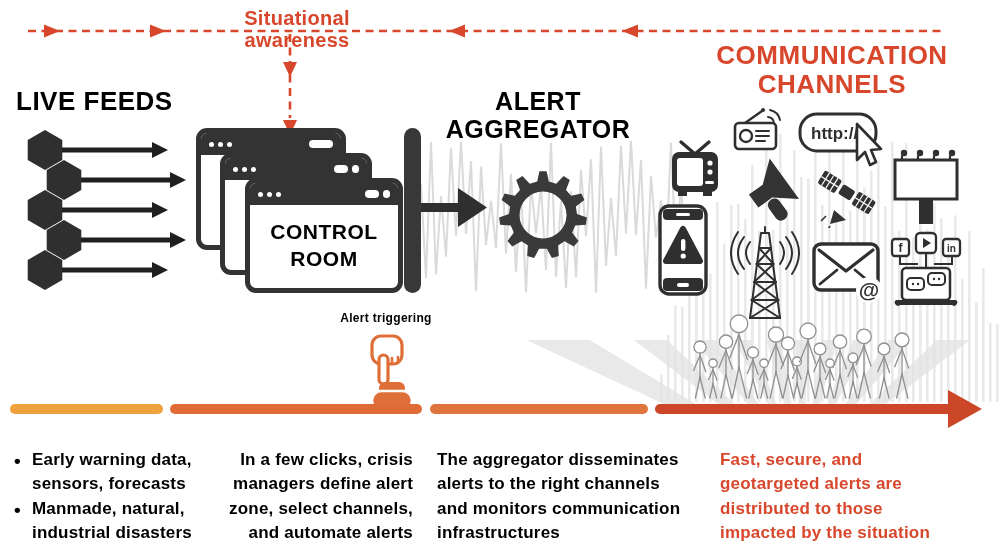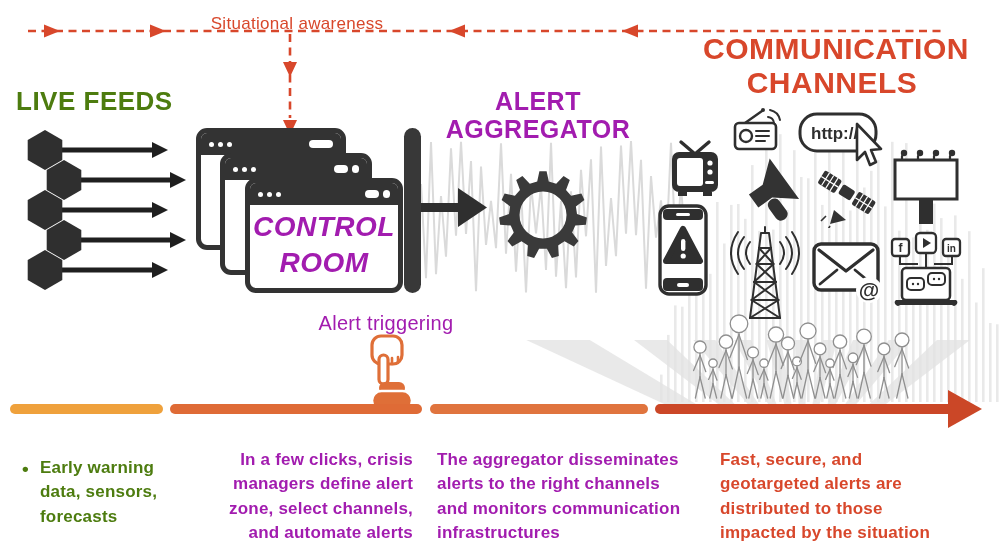--- a/index.html
+++ b/index.html
@@ -1,53 +1,53 @@
 <!DOCTYPE html>
 <html><head>
 <meta charset="utf-8">
 <style>
   html,body{margin:0;padding:0;background:#fff;}
   .stage{position:relative;width:1000px;height:552px;background:#fff;overflow:hidden;
          font-family:"Liberation Sans",sans-serif;}
   .abs{position:absolute;}
   .ttl{font-weight:bold;letter-spacing:.5px;line-height:1.12;}
-  .amber{color:#4d7c0f;}
-  .orange{color:#a21caf;}
+  .amber{color:#000000;}
+  .orange{color:#000000;}
   .red{color:#D8472B;}
   .center{text-align:center;}
   
   .live-feeds-title{left:16px;top:87px;font-size:26px;}
   .aggregator-title{left:438px;top:87px;width:200px;font-size:25px;}
-  .channels-title{left:703px;top:32px;width:258px;font-size:30px;}
-  .sit-label{left:197px;top:14px;width:200px;font-size:17px;font-weight:normal;letter-spacing:.3px;}
-  .trigger-label{left:316px;top:312px;width:140px;font-size:20px;font-weight:normal;letter-spacing:.3px;}
+  .channels-title{left:703px;top:41px;width:258px;font-size:26px;}
+  .sit-label{left:197px;top:7px;width:200px;font-size:20px;font-weight:bold;letter-spacing:.3px;}
+  .trigger-label{left:316px;top:312px;width:140px;font-size:12px;font-weight:bold;letter-spacing:.3px;}
   
   .win{position:absolute;border:5px solid #333;border-radius:11px;background:#fff;box-sizing:border-box;overflow:hidden;}
   .win-head{height:22px;background:#333;display:flex;align-items:center;padding:0 8px;}
   .win-dot{width:5px;height:5px;border-radius:50%;background:#fff;margin-right:4px;}
   .win-sp{flex:1;}
   .win-pill{width:24px;height:8px;border-radius:4px;background:#fff;}
   .win-pill.short{width:14px;margin-right:4px;}
   .win-knob{width:7px;height:8px;border-radius:4px;background:#fff;}
   .control-room-text{display:flex;align-items:center;justify-content:center;height:80px;
-      font-size:28px;font-weight:bold;letter-spacing:.5px;line-height:1.3;text-align:center;font-style:italic;}
+      font-size:21px;font-weight:bold;letter-spacing:.5px;line-height:1.3;text-align:center;}
   
   .flow-bar{left:404px;top:128px;width:17px;height:165px;background:#383838;border-radius:9px;}
   
   .tl{top:404px;height:10px;border-radius:5px;}
   .tl1{left:10px;width:153px;background:#EFA13C;}
   .tl2{left:170px;width:252px;background:#DF6B36;}
   .tl3{left:430px;width:218px;background:#E0743E;}
   .tl4{left:655px;width:297px;background:#CB4727;border-radius:5px 0 0 5px;}
   .tl-head{left:948px;top:390px;width:0;height:0;border-top:19px solid transparent;
            border-bottom:19px solid transparent;border-left:34px solid #CB4727;}
   
   .col{position:absolute;top:448px;font-size:17px;line-height:1.43;font-weight:bold;letter-spacing:.2px;}
   .col ul{margin:0;padding:0;list-style:none;}
-  .col li{position:relative;padding-left:18px;margin:8px;}
+  .col li{position:relative;padding-left:18px;margin:0;}
   .col li::before{content:"\2022";position:absolute;left:0;top:-1px;font-size:19px;}
   .col1{left:14px;width:178px;}
   .col2{left:213px;width:200px;text-align:right;}
   .col3{left:437px;width:248px;}
   .col4{left:720px;width:228px;}
   svg{display:block;}
   svg text{font-family:"Liberation Sans",sans-serif;}
 </style>
 </head>
 <body>
@@ -462,18 +462,19 @@
 
   <div class="abs tl tl1"></div>
   <div class="abs tl tl2"></div>
   <div class="abs tl tl3"></div>
   <div class="abs tl tl4"></div>
   <div class="abs tl-head"></div>
 
   <div class="col col1 amber">
     <ul>
       <li>Early warning data, sensors, forecasts</li>
+      <li>Manmade, natural, industrial disasters</li>
     </ul>
   </div>
   <div class="col col2 orange">In a few clicks, crisis managers define alert zone, select channels, and automate alerts</div>
   <div class="col col4 red">Fast, secure, and geotargeted alerts are distributed to those impacted by the situation</div>
   <div class="col col3 orange">The aggregator disseminates alerts to the right channels and monitors communication infrastructures</div>
 </div>
 
 </body></html>

